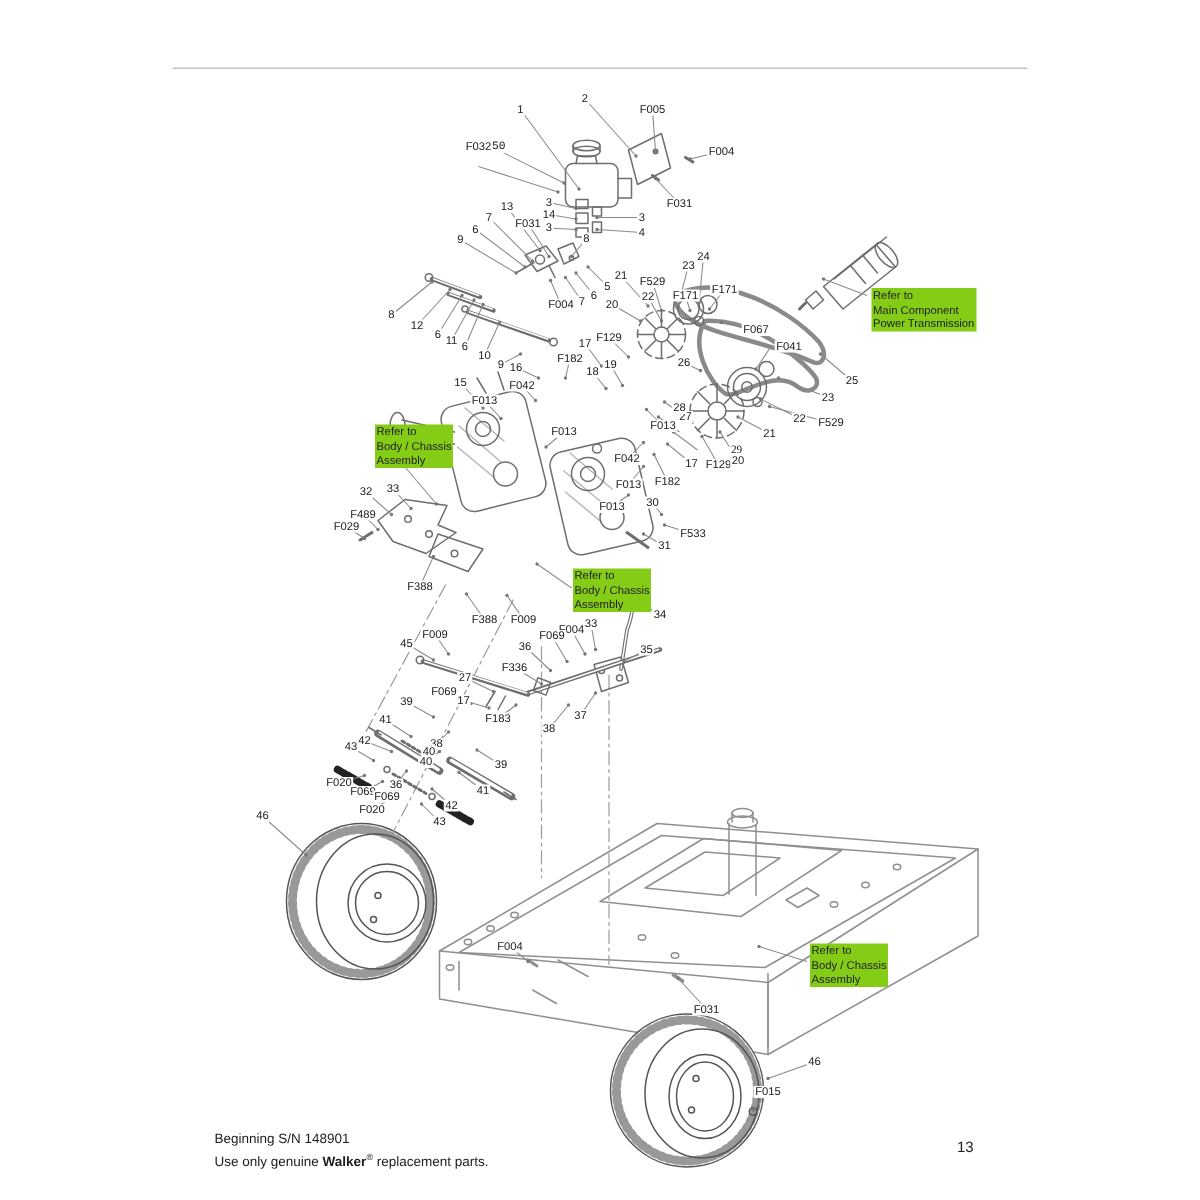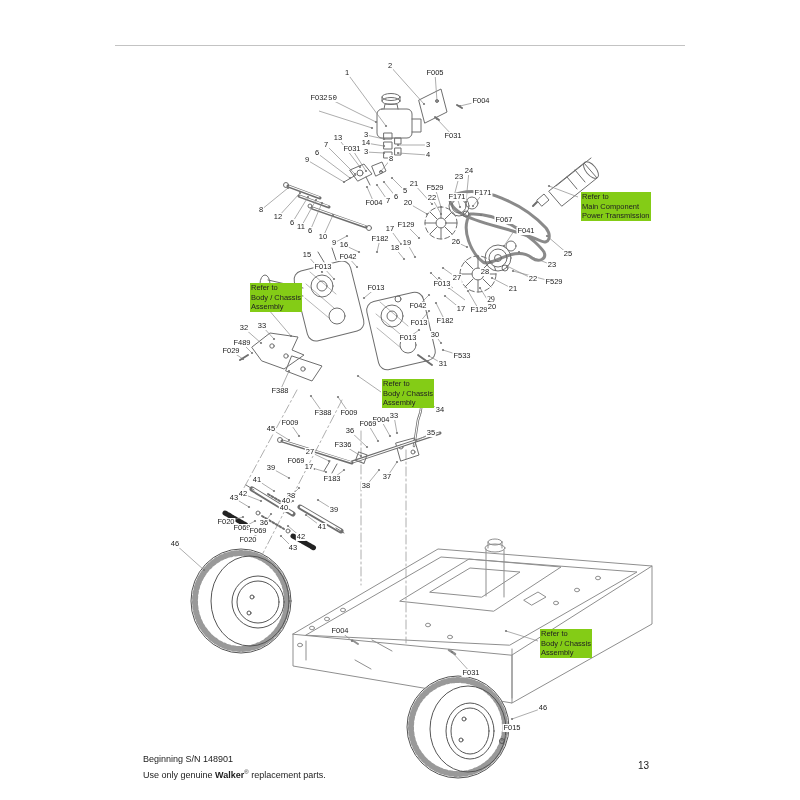--- a/index.html
+++ b/index.html
@@ -510,21 +510,21 @@
       <span class="callout" style="left: 504px; top: 220px;">F067</span>
       <span class="callout" style="left: 514px; top: 231px; margin-left: 12px;">F041</span>
       <span class="callout" style="left: 456px; top: 242px;">26</span>
       <span class="callout" style="left: 568px; top: 254px;">25</span>
       <span class="callout" style="left: 552px; top: 265px;">23</span>
       <span class="callout" style="left: 533px; top: 279px;">22</span>
       <span class="callout" style="left: 554px; top: 282px;">F529</span>
       <span class="callout" style="left: 513px; top: 289px;">21</span>
       <span class="callout" style="left: 457px; top: 278px;">27</span>
       <span class="callout" style="left: 442px; top: 284px;">F013</span>
-      <span class="callout" style="left: 453px; top: 272px; margin-left: 32px;">28</span>
+      <span class="callout" style="left: 453px; top: 272px;">28</span>
       <span class="callout" style="left: 491px; top: 300px; font-family: Liberation Serif, serif;">29</span>
       <span class="callout" style="left: 461px; top: 309px;">17</span>
       <span class="callout" style="left: 479px; top: 310px;">F129</span>
       <span class="callout" style="left: 492px; top: 307px;">20</span>
       <span class="callout" style="left: 418px; top: 306px;">F042</span>
       <span class="callout" style="left: 419px; top: 323px;">F013</span>
       <span class="callout" style="left: 445px; top: 321px;">F182</span>
       <span class="callout" style="left: 408px; top: 338px;">F013</span>
       <span class="callout" style="left: 435px; top: 335px;">30</span>
       <span class="callout" style="left: 462px; top: 356px;">F533</span>

